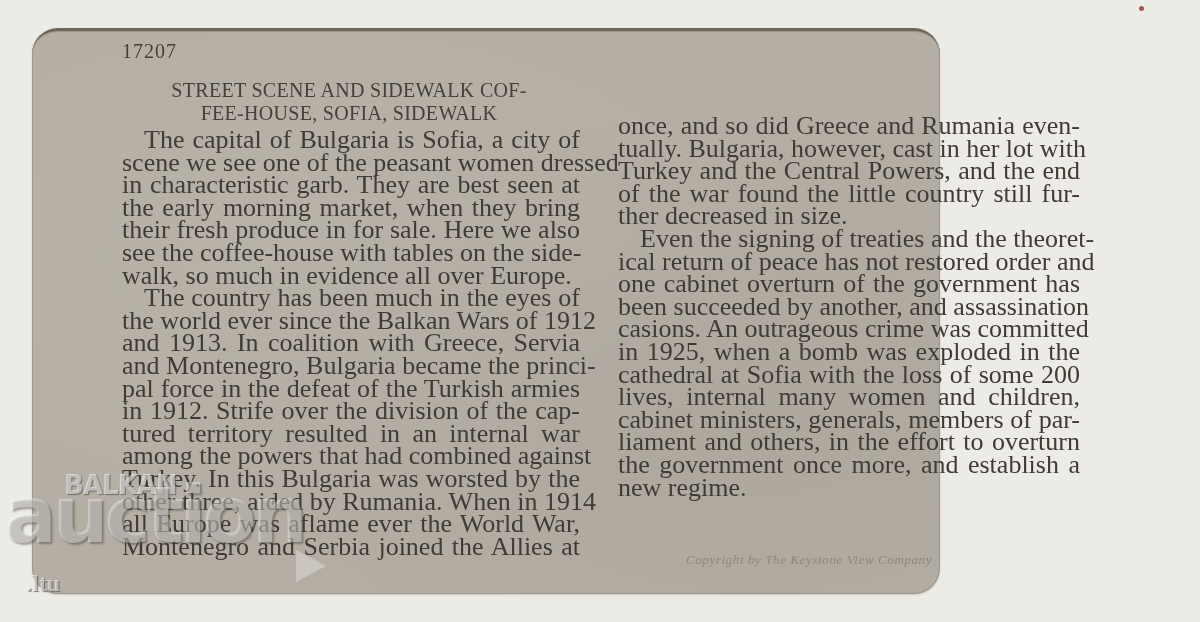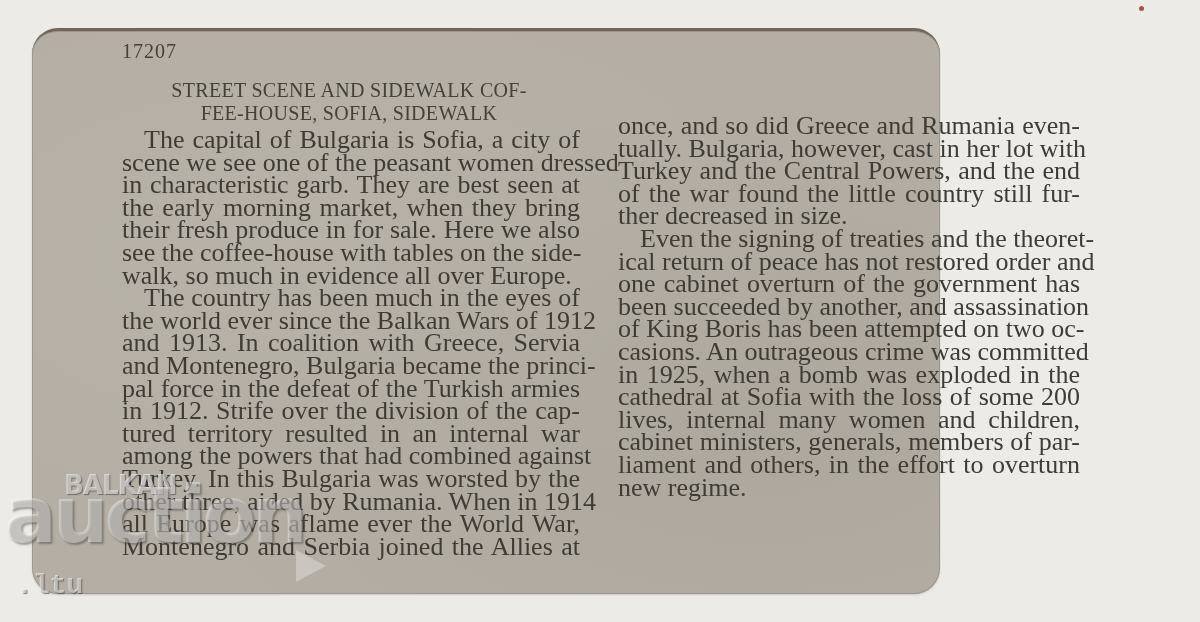--- a/index.html
+++ b/index.html
@@ -111,25 +111,25 @@
     top: 0;
     font-family: "DejaVu Sans", sans-serif;
     font-weight: bold;
     font-size: 78px;
     letter-spacing: -4px;
     color: rgba(255,255,255,0.38);
     text-shadow: 2px 2px 2px rgba(70,65,58,0.45);
   }
   .wm-ltu {
     position: absolute;
-    left: 12px;
+    left: 22px;
     top: 100px;
-    font-family: Liberation Mono, monospace;
+    font-family: Liberation Serif, serif;
     font-weight: bold;
-    font-size: 28px;
+    font-size: 24px;
     color: rgba(255,255,255,0.55);
     text-shadow: 1px 1px 1px rgba(60,55,50,0.6);
   }
   .wm-arrow {
     position: absolute;
     left: 292px;
     top: 80px;
     width: 0;
     height: 0;
     border-top: 16px solid transparent;
@@ -191,31 +191,32 @@
       <span class="line">Turkey and the Central Powers, and the end</span>
       <span class="line">of the war found the little country still fur-</span>
       <span class="line last">ther decreased in size.</span>
     </div>
 
     <div class="para">
       <span class="line indent">Even the signing of treaties and the theoret-</span>
       <span class="line">ical return of peace has not restored order and</span>
       <span class="line">one cabinet overturn of the government has</span>
       <span class="line">been succeeded by another, and assassination</span>
-      <span class="line">of King Boris has been attempted on two oc-</span>
       <span class="line">casions. An outrageous crime was committed</span>
       <span class="line">in 1925, when a bomb was exploded in the</span>
       <span class="line">cathedral at Sofia with the loss of some 200</span>
       <span class="line">lives, internal many women and children,</span>
       <span class="line">cabinet ministers, generals, members of par-</span>
       <span class="line">liament and others, in the effort to overturn</span>
+      <span class="line">the government once more, and establish a</span>
       <span class="line last">new regime.</span>
     </div>
   </div>
 
+  <div class="copyright">Copyright by The Keystone View Company</div>
 </div>
 
 <div class="pin"></div>
 
 <div class="watermark">
   <div class="wm-balkan">BALKAN</div>
   <div class="wm-auction">auction</div>
   <div class="wm-arrow"></div>
   <div class="wm-ltu">.ltu</div>
 </div>

